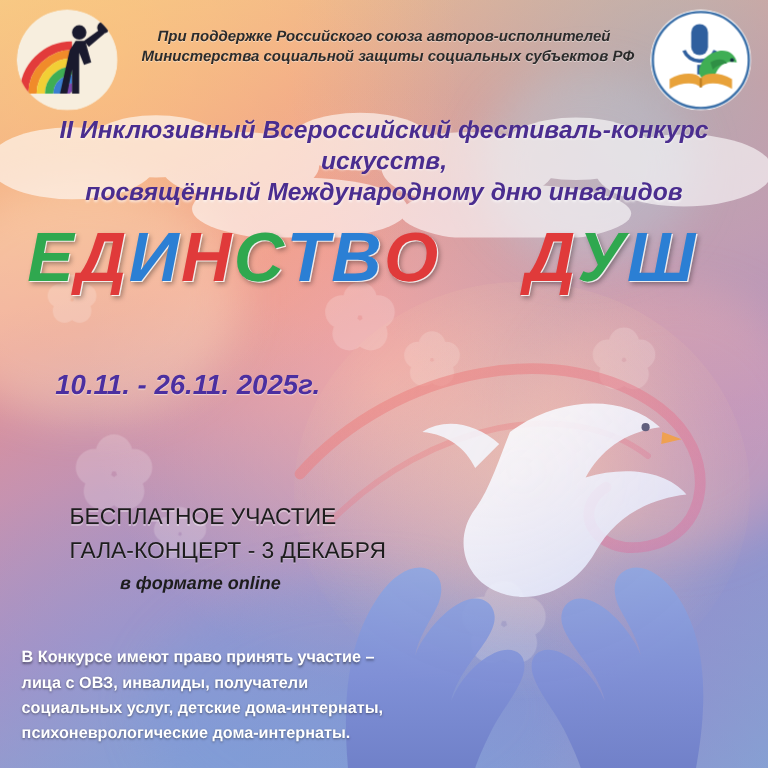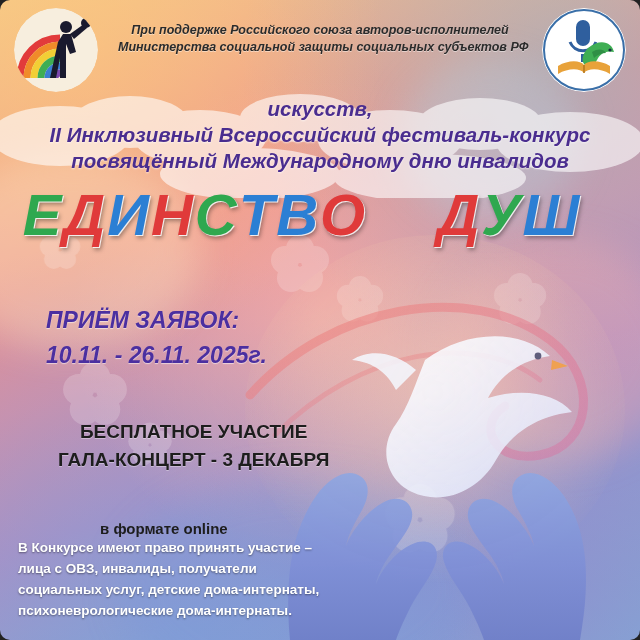--- a/index.html
+++ b/index.html
@@ -13,21 +13,20 @@
     height: 640px;
     overflow: hidden;
     font-family: "Liberation Sans", sans-serif;
     background:
       radial-gradient(circle at 12% 8%, rgba(255,200,120,0.55) 0%, rgba(255,200,120,0) 38%),
       radial-gradient(circle at 88% 10%, rgba(120,200,220,0.45) 0%, rgba(120,200,220,0) 40%),
       radial-gradient(circle at 50% 50%, rgba(255,190,170,0.55) 0%, rgba(255,190,170,0) 55%),
       radial-gradient(circle at 20% 92%, rgba(120,160,220,0.5) 0%, rgba(120,160,220,0) 45%),
       radial-gradient(circle at 85% 95%, rgba(150,120,200,0.45) 0%, rgba(150,120,200,0) 45%),
       linear-gradient(160deg, #f3c98b 0%, #f0a98d 18%, #e98f8f 34%, #d98fa5 48%, #b58ec0 64%, #8f9fd0 80%, #7fb3d8 100%);
-    border-radius: 10px;
   }
 
   
   .blob {
     position: absolute;
     border-radius: 50%;
     filter: blur(18px);
     pointer-events: none;
   }
   .b1 { left: -60px; top: 150px;  width: 260px; height: 200px; background: rgba(255,235,200,0.35); }
@@ -115,33 +114,32 @@
     font-style: italic;
     font-size: 23px;
     line-height: 1.5;
     text-shadow: 0 1px 1px rgba(255,255,255,0.55);
   }
 
   .free {
     position: absolute;
     left: 58px; top: 418px;
     color: #1d1d1d;
-    font-weight: bold;
+    font-weight: normal;
     font-size: 19px;
     line-height: 1.45;
     text-shadow: 0 1px 0 rgba(255,255,255,0.35);
-    text-align: center;
   }
   .online {
     position: absolute;
     left: 100px; top: 478px;
     color: #1d1d1d;
     font-weight: bold;
+    font-style: italic;
     font-size: 15px;
-    margin-top: 42px;
   }
 
   .eligibility {
     position: absolute;
     left: 18px; top: 538px;
     width: 330px;
     color: #ffffff;
     font-size: 13.5px;
     line-height: 1.55;
     text-shadow: 0 1px 2px rgba(0,0,0,0.45);
@@ -314,33 +312,32 @@
       </g>
     </svg>
   </div>
 
   <div class="support">
     <div>При поддержке Российского союза авторов-исполнителей</div>
     <div>Министерства социальной защиты социальных субъектов РФ</div>
   </div>
 
   <div class="headline">
+    <div>II Инклюзивный Всероссийский фестиваль-конкурс</div>
     <div>искусств,</div>
-    <div>II Инклюзивный Всероссийский фестиваль-конкурс</div>
     <div>посвящённый Международному дню инвалидов</div>
   </div>
 
   <div class="title">
     <span id="title-word1"><span style="color: rgb(47, 168, 79);">Е</span><span style="color: rgb(224, 58, 58);">Д</span><span style="color: rgb(43, 127, 212);">И</span><span style="color: rgb(224, 58, 58);">Н</span><span style="color: rgb(47, 168, 79);">С</span><span style="color: rgb(43, 127, 212);">Т</span><span style="color: rgb(43, 127, 212);">В</span><span style="color: rgb(224, 58, 58);">О</span></span>
     <span class="gap"></span>
     <span id="title-word2"><span style="color: rgb(224, 58, 58);">Д</span><span style="color: rgb(47, 168, 79);">У</span><span style="color: rgb(43, 127, 212);">Ш</span></span>
   </div>
 
   <div class="apply">
-    <div>ПРИЁМ ЗАЯВОК:</div>
     <div>10.11. - 26.11. 2025г.</div>
   </div>
 
   <div class="free">
     <div>БЕСПЛАТНОЕ УЧАСТИЕ</div>
     <div>ГАЛА-КОНЦЕРТ - 3 ДЕКАБРЯ</div>
   </div>
   <div class="online">в формате online</div>
 
   <div class="eligibility">

